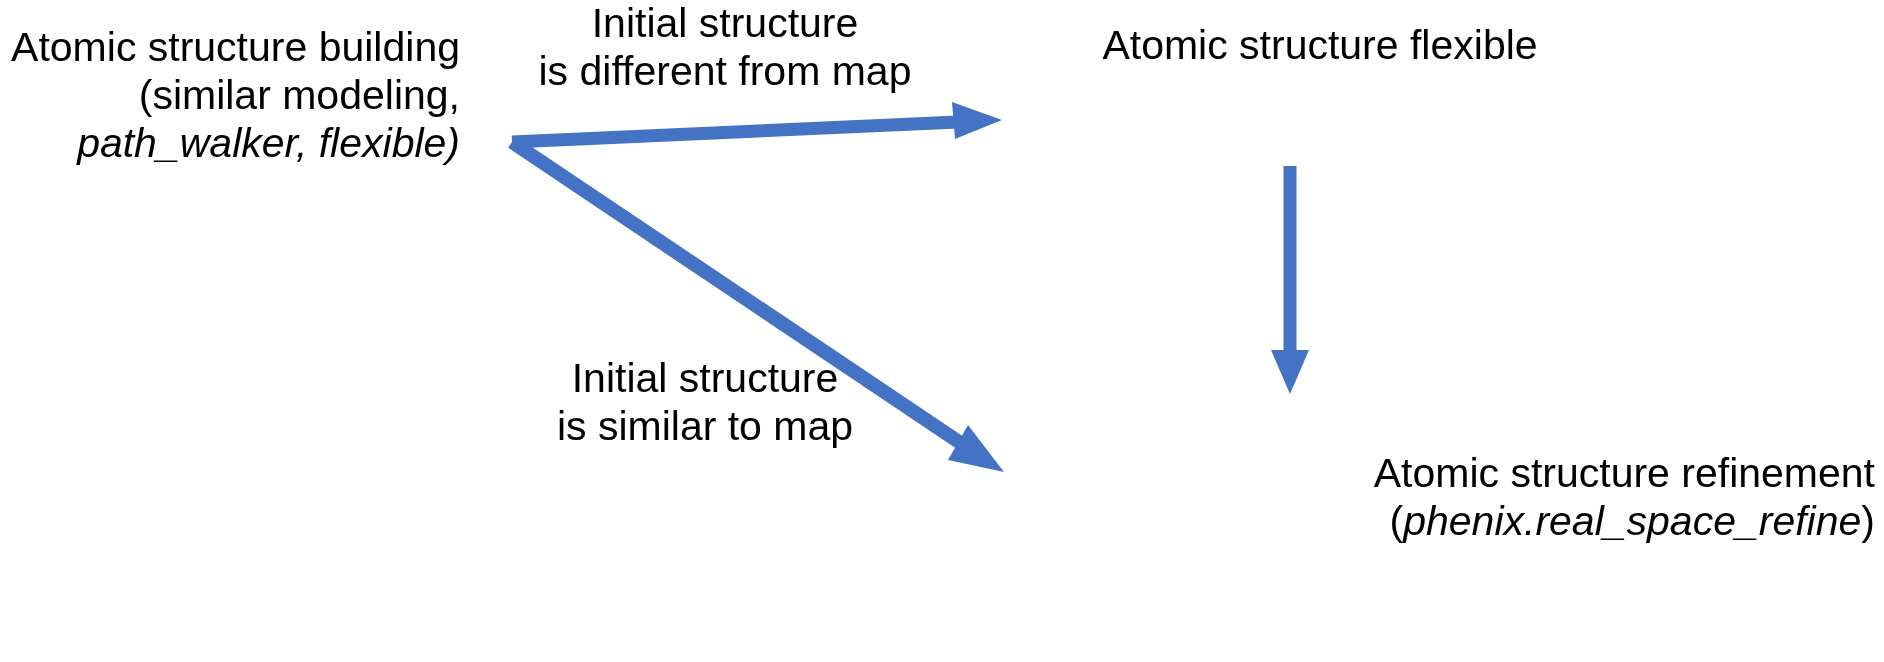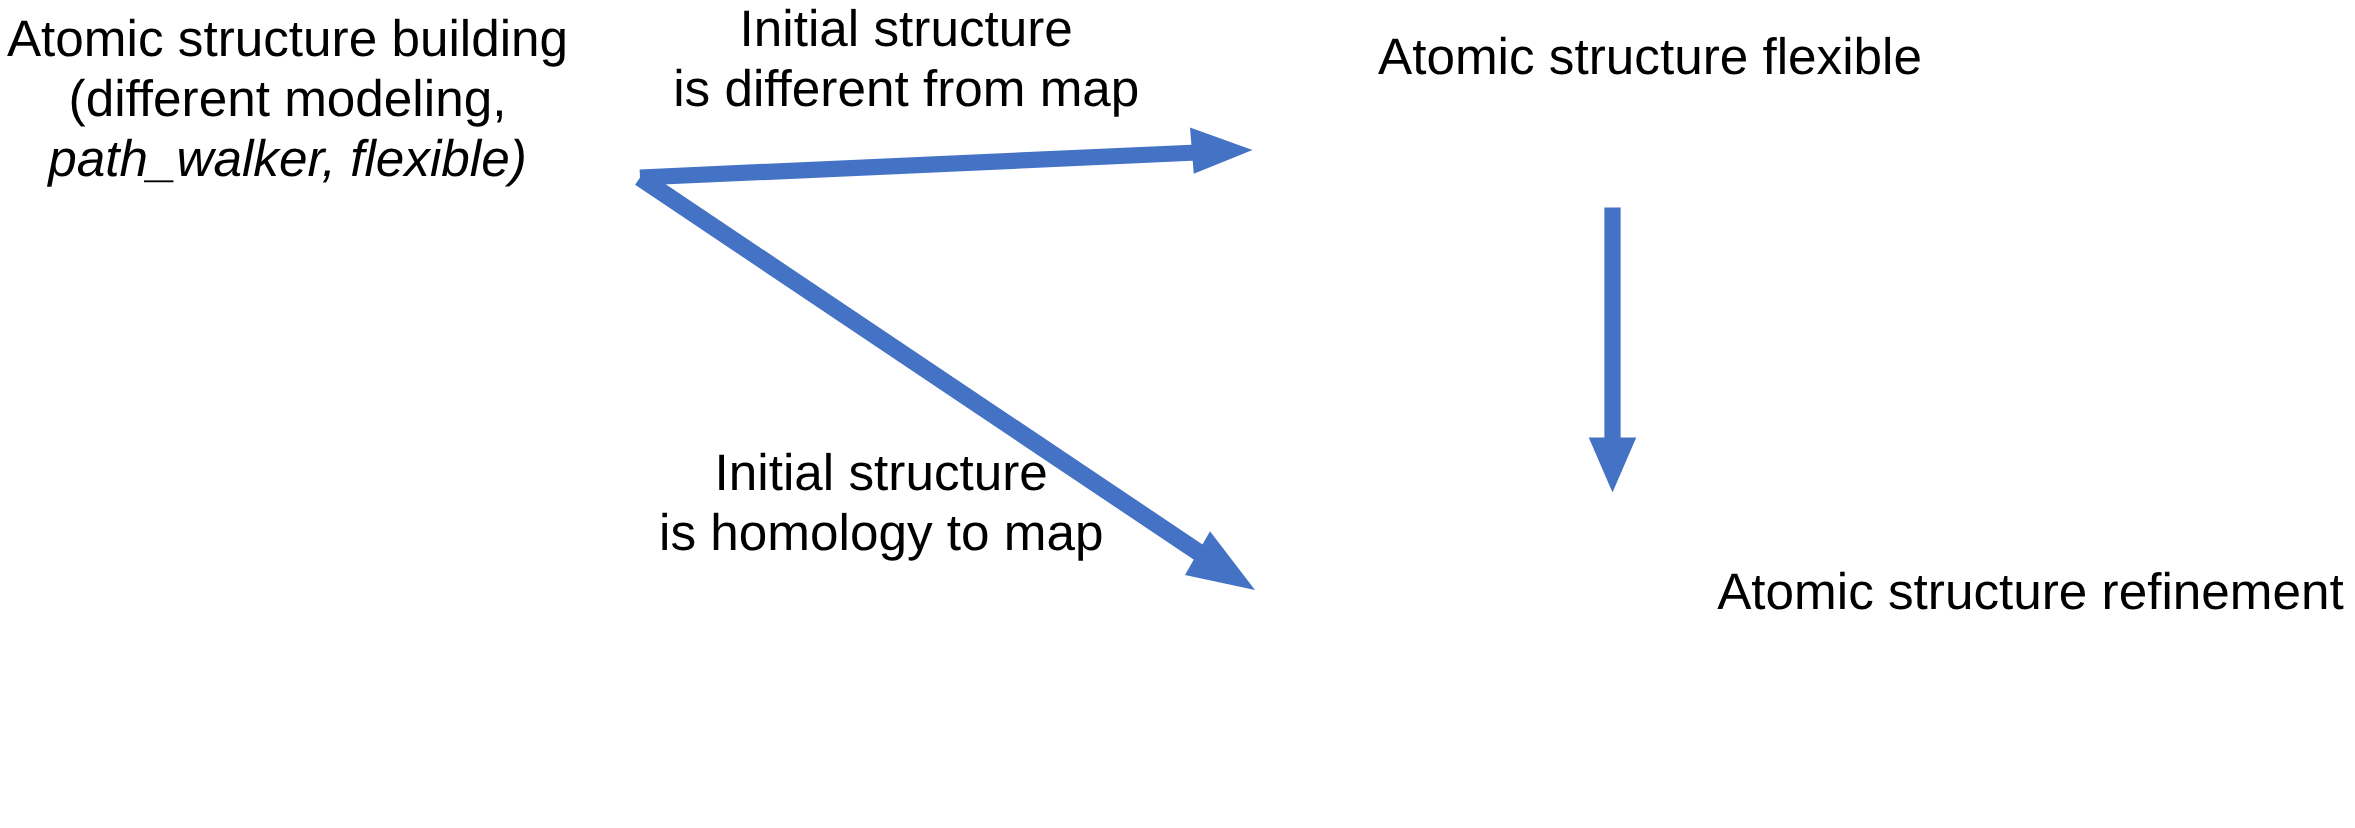--- a/index.html
+++ b/index.html
@@ -27,22 +27,23 @@
     white-space: nowrap;
   }
   .ital {
     font-style: italic;
   }
   .line { display: block; }
 
   
   #block-building {
     left: 0px;
-    top: 8px;
+    top: 24px;
     width: 460px;
+    text-align: right;
   }
   #label-different {
     left: 525px;
     top: 0px;
     width: 400px;
   }
   #label-similar {
     left: 525px;
     top: 355px;
     width: 360px;
@@ -85,35 +86,36 @@
     </g>
 
     <g>
       <path d="M 1290 166 L 1290 358" stroke="#4472C4" stroke-width="13" fill="none"></path>
       <path d="M 1290 394 L 1271 350 L 1309 350 Z" fill="#4472C4"></path>
     </g>
   </svg>
 
   <div class="txt" id="block-building">
     <span class="line">Atomic structure building</span>
-    <span class="line">(different modeling,</span>
+    <span class="line">(similar modeling,</span>
     <span class="line ital">path_walker, flexible)</span>
   </div>
 
   <div class="txt" id="label-different">
     <span class="line">Initial structure</span>
     <span class="line">is different from map</span>
   </div>
 
   <div class="txt" id="label-similar">
     <span class="line">Initial structure</span>
-    <span class="line">is homology to map</span>
+    <span class="line">is similar to map</span>
   </div>
 
   <div class="txt" id="block-fitting">
     <span class="line">Atomic structure flexible</span>
   </div>
 
   <div class="txt" id="block-refine">
     <span class="line">Atomic structure refinement</span>
+    <span class="line"><span>(</span><span class="ital">phenix.real_space_refine</span><span>)</span></span>
   </div>
 
 </div>
 
 </body></html>

